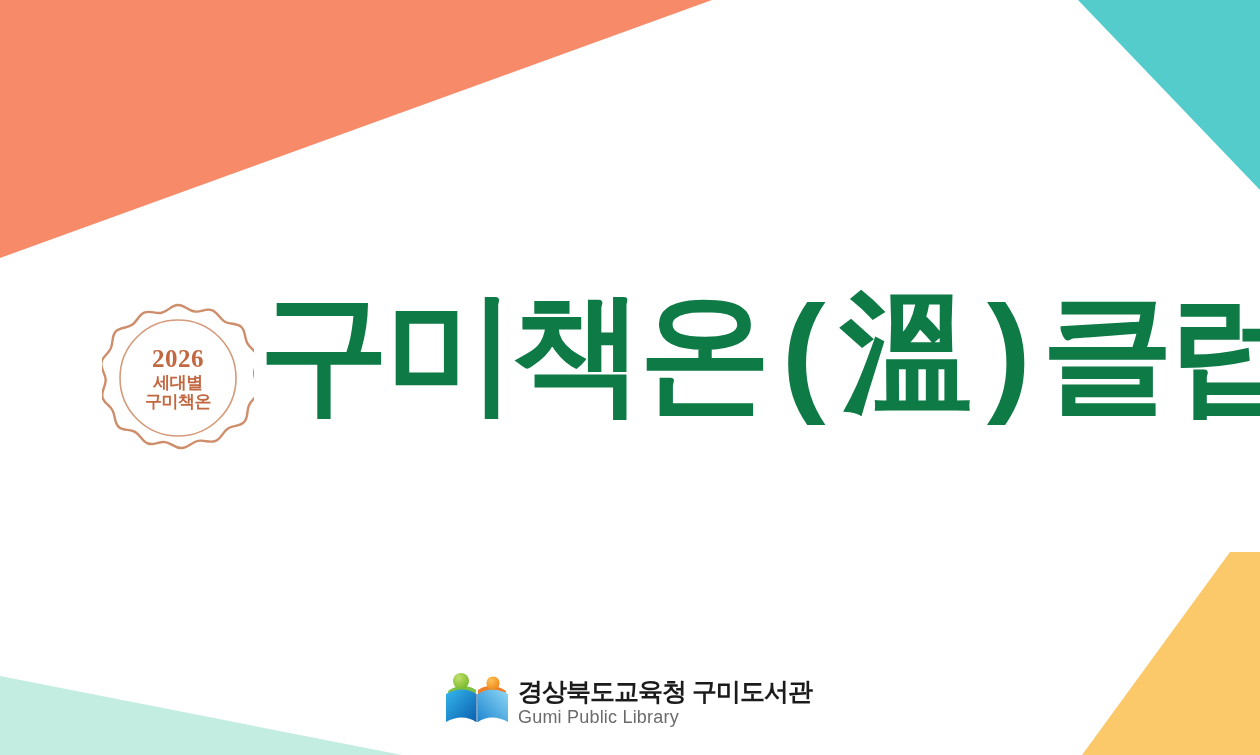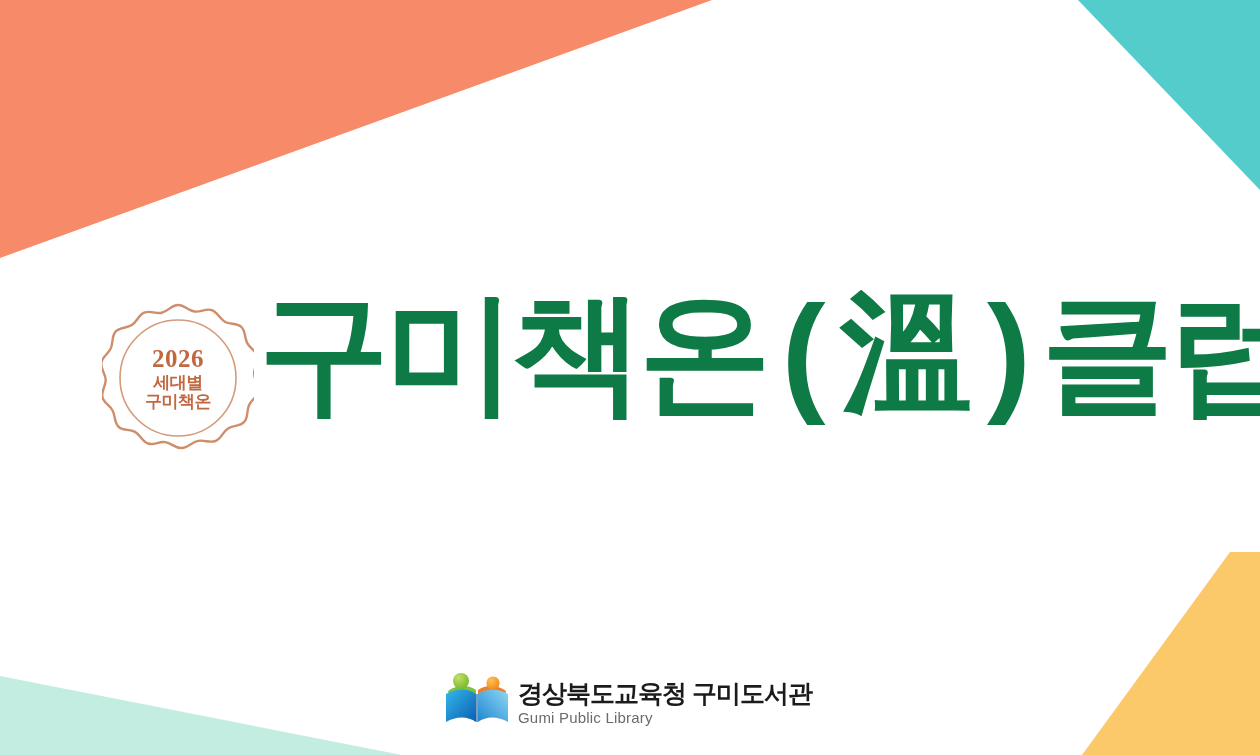--- a/index.html
+++ b/index.html
@@ -108,21 +108,21 @@
     font-weight: 700;
     font-size: 25px;
     letter-spacing: -1px;
     line-height: 1.12;
     white-space: nowrap;
   }
   #footer .org-sub {
     color: #6b6b6b;
     font-family: "Liberation Sans", sans-serif;
     font-weight: 400;
-    font-size: 15px;
+    font-size: 18px;
     letter-spacing: 0.2px;
     line-height: 1.2;
     margin-top: 2px;
     white-space: nowrap;
   }
 </style>
 </head>
 <body>
 
 <div id="poster">

